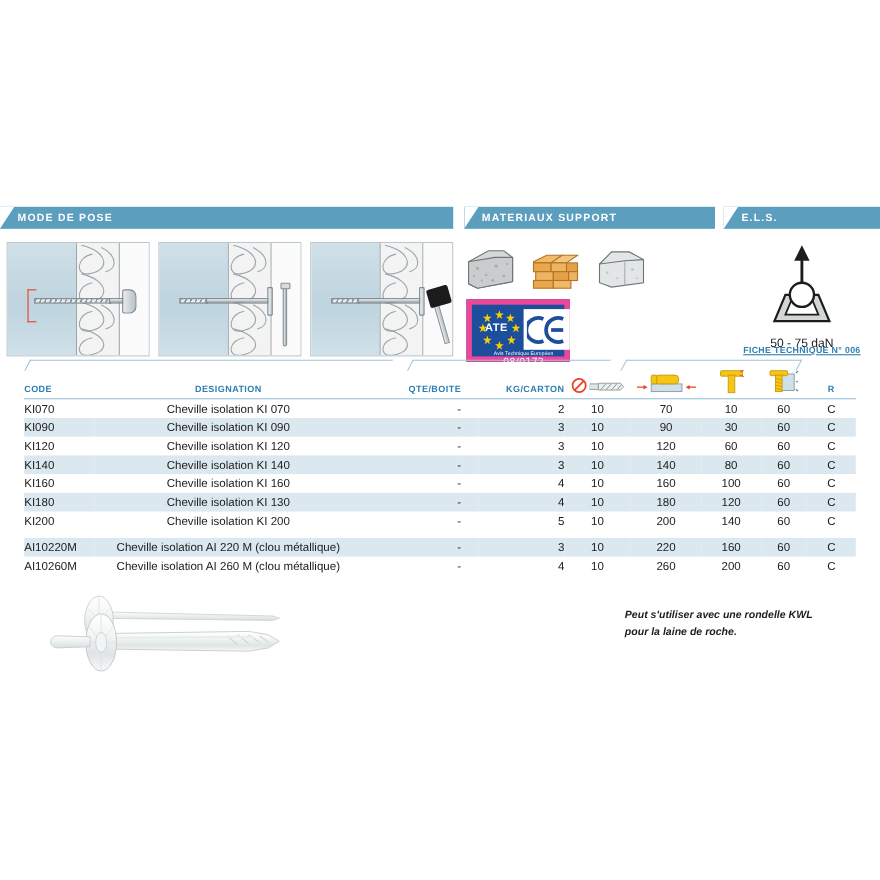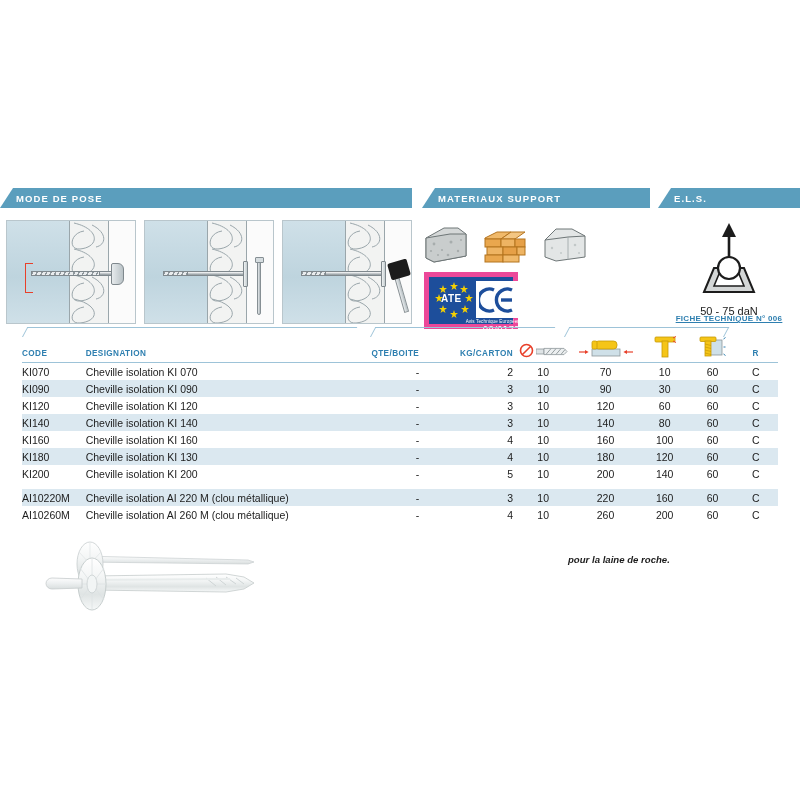--- a/index.html
+++ b/index.html
@@ -198,21 +198,21 @@
     background: #ffffff;
     margin-top: 1px;
     display: flex;
     align-items: center;
     justify-content: center;
   }
   .ate-caption {
     position: absolute;
     left: 3px; top: 42px;
     width: 88px;
-    text-align: right;
+    text-align: center;
     color: #ffffff;
   }
   .ate-caption .l1 {
     font-size: 4.6px;
     letter-spacing: .1px;
     display: block;
   }
   .ate-caption .l2 {
     font-size: 9px;
     display: block;
@@ -267,21 +267,21 @@
     white-space: nowrap;
   }
   table.products td {
     padding: 2.5px 0;
     white-space: nowrap;
   }
   tr.alt td { background: #dbe8f0; }
   tr.spacer td { height: 7px; padding: 0; background: #ffffff; }
 
   .c-code   { width: 66px;  text-align: left;  padding-left: 12px; }
-  .c-desig  { width: 250px; text-align: left; }
+  .c-desig  { width: 250px; text-align: center; }
   .c-qte    { width: 96px;  text-align: right; padding-right: 10px;}
   .c-gap    { width: 18px; }
   .c-kg     { width: 82px;  text-align: right; padding-right: 8px;}
   .c-dia    { width: 62px;  text-align: center; }
   .c-thick  { width: 66px;  text-align: center; }
   .c-depth  { width: 58px;  text-align: center; }
   .c-screw  { width: 44px;  text-align: center; }
   .c-r      { width: 50px;  text-align: center; }
 
   
@@ -742,14 +742,15 @@
       <line x1="50" y1="72" x2="74" y2="40"></line>
       <line x1="48" y1="56" x2="76" y2="56"></line>
     </g>
     <ellipse cx="62" cy="56" rx="5" ry="9" fill="#f2f5f5" stroke="#c9cfd0" stroke-width=".8"></ellipse>
 
     <path d="M22 50 L52 51 L52 60 L22 61 A 6 5.5 0 0 1 22 50 Z" fill="url(#plastic2)" stroke="#c6cccd" stroke-width=".8"></path>
   </svg>
 </div>
 
 <div class="note">
+  <div>Peut s'utiliser avec une rondelle KWL</div>
   <div>pour la laine de roche.</div>
 </div>
 
 </body></html>

